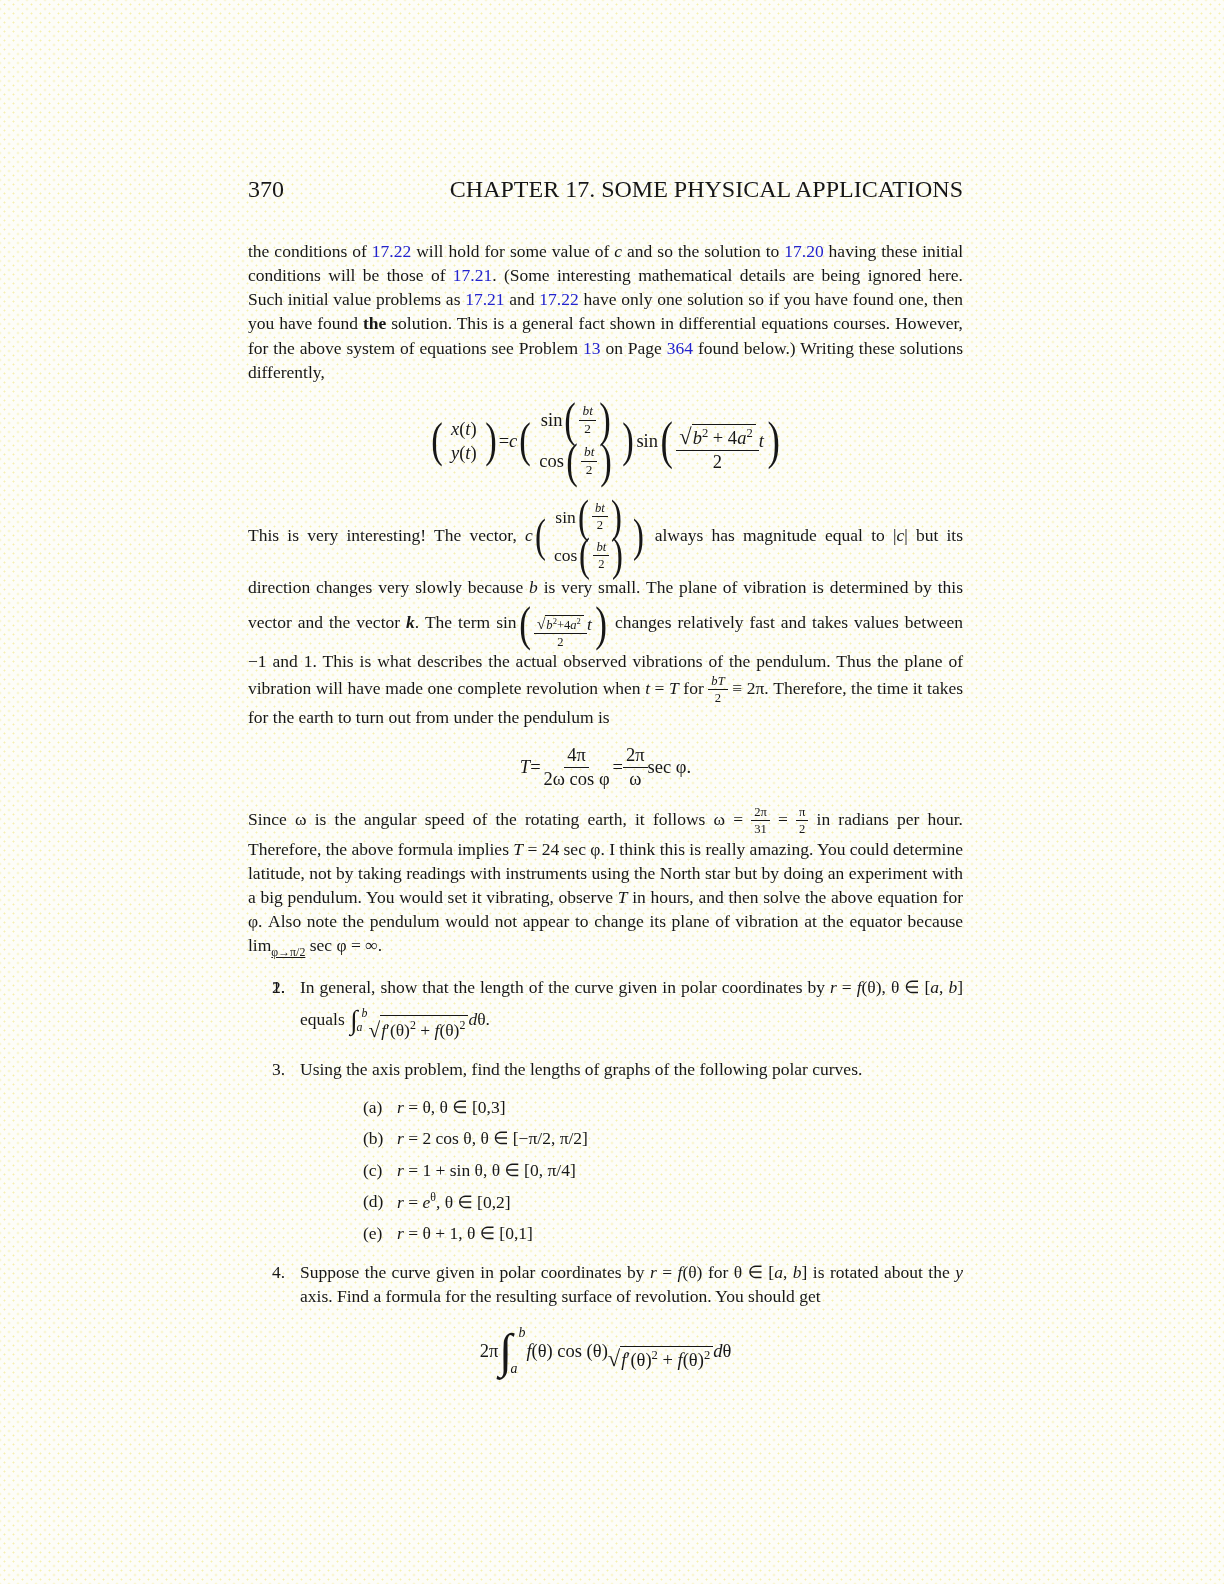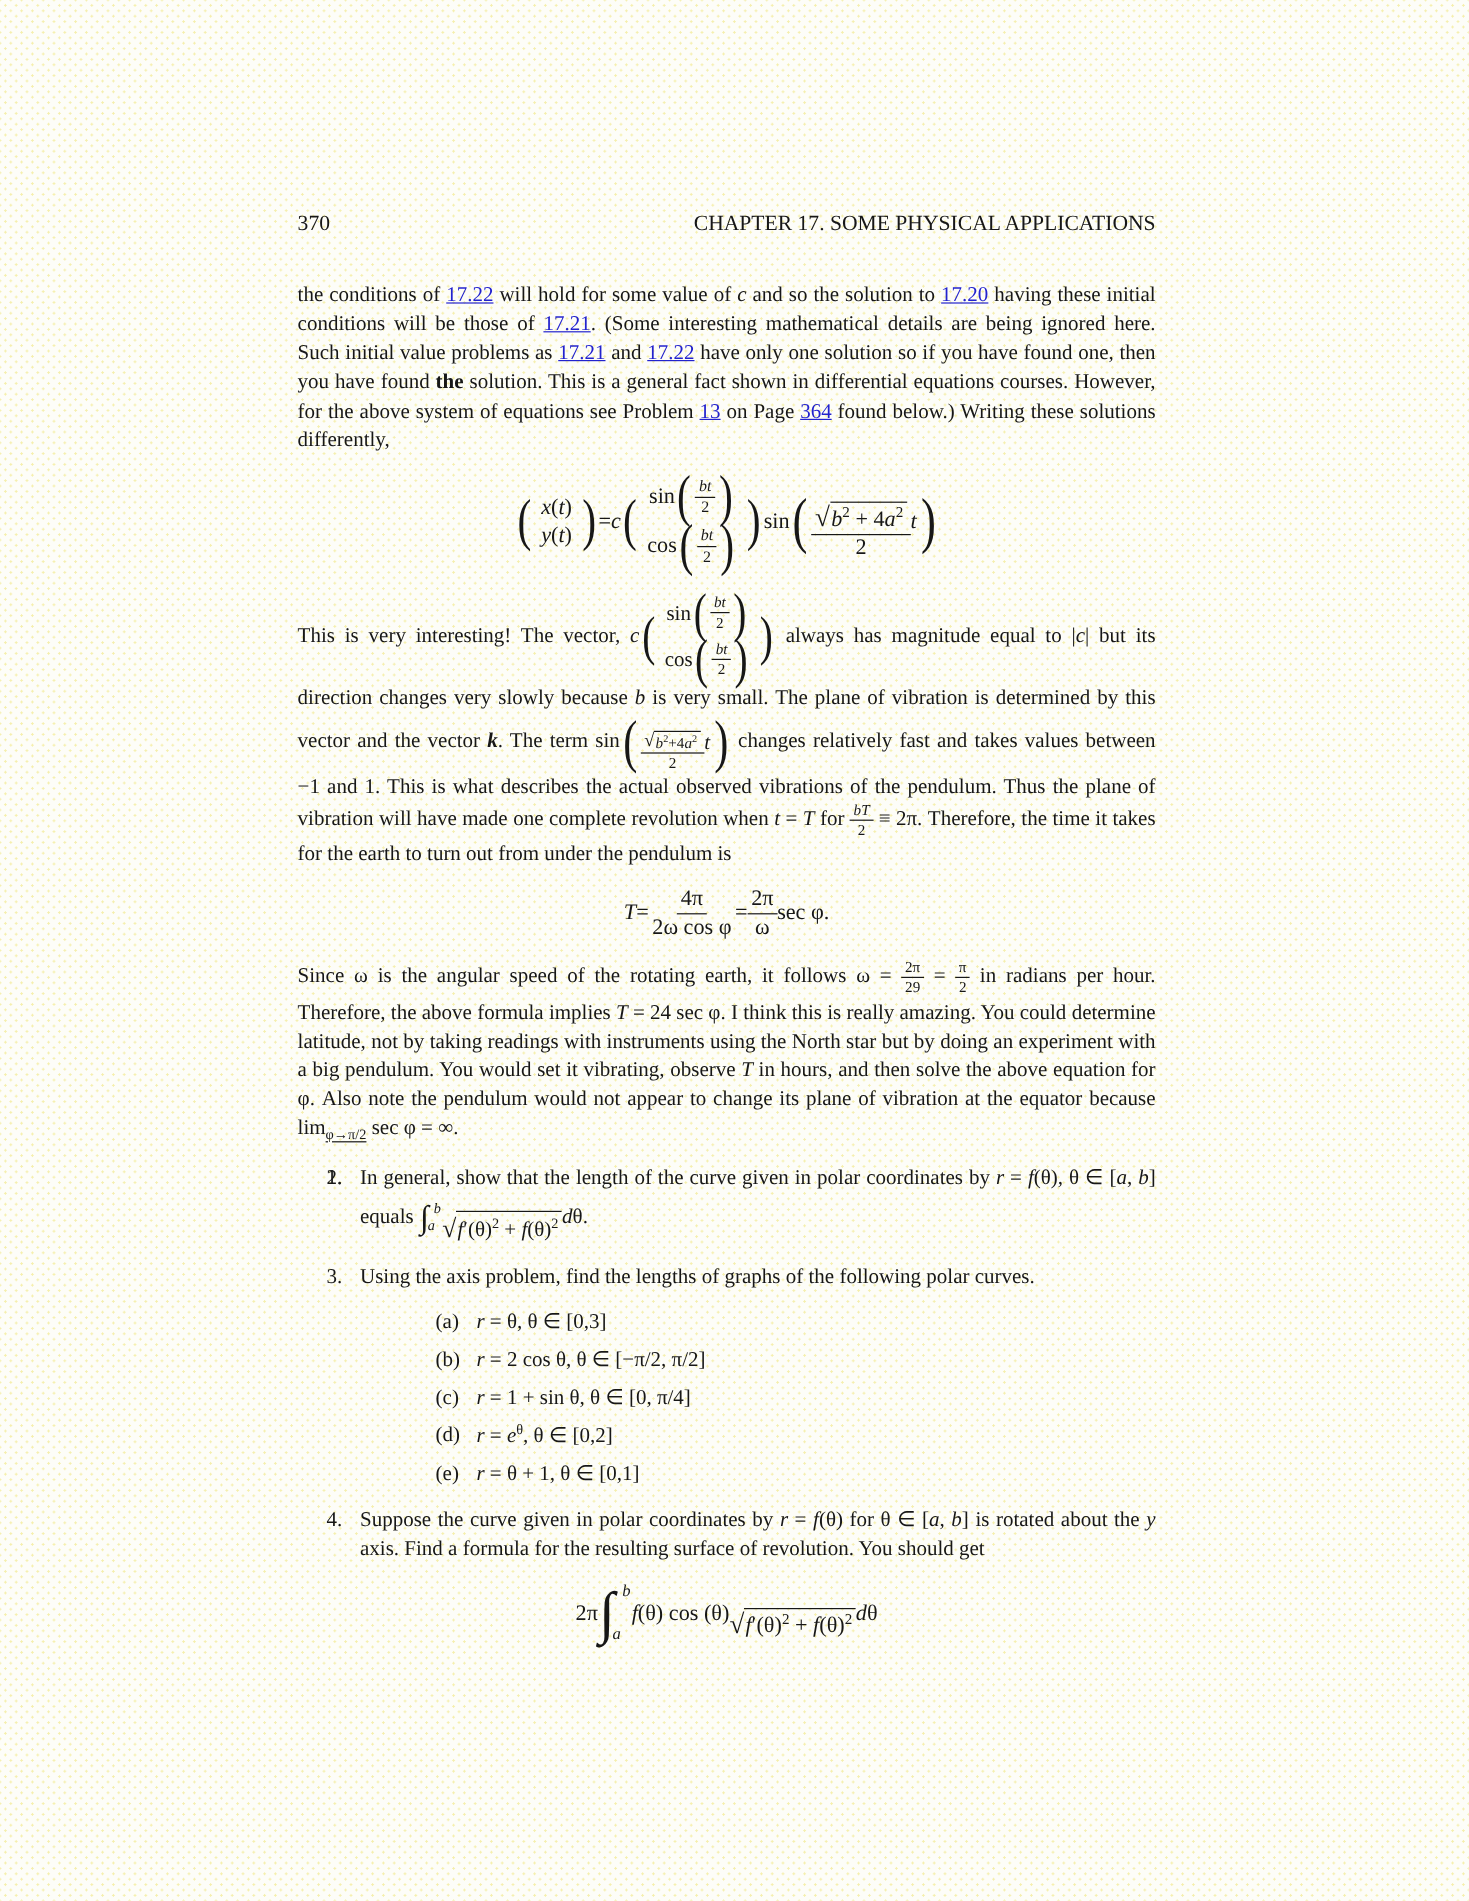--- a/index.html
+++ b/index.html
@@ -13,25 +13,25 @@
     font-family:"Liberation Serif", serif;
     background-color:var(--bg);
     background-image:
       radial-gradient(var(--dot) 0.9px, rgba(0,0,0,0) 1.1px),
       radial-gradient(var(--dot) 0.9px, rgba(0,0,0,0) 1.1px);
     background-size:9px 9px;
     background-position:0 0, 4.5px 4.5px;
   }
   .page{padding:176px 261px 0 248px;}
   .hdr{display:flex;justify-content:space-between;align-items:baseline;
-       font-size:18px;margin-bottom:36px;}
+       font-size:24px;margin-bottom:36px;}
   .para{font-size:17.5px;line-height:1.38;text-align:justify;margin:0;}
   .eq{display:flex;justify-content:center;align-items:center;
       font-size:18.5px;margin:16px 0;line-height:1.2;}
-  .lnk{color:var(--link);cursor:pointer;text-decoration:underline;}
+  .lnk{color:var(--link);cursor:pointer;}
   i{font-style:italic;}
   b.bi{font-style:italic;}
   sup{font-size:0.68em;}
   sub{font-size:0.68em;text-decoration:underline;}
   
   .frac{display:inline-flex;flex-direction:column;align-items:center;
         vertical-align:middle;line-height:1.12;text-align:center;}
   .frac .fn{display:block;padding:0 3px 1px;border-bottom:1.2px solid currentColor;}
   .frac .fd{display:block;padding:1px 3px 0;}
   .frac.sm{font-size:0.72em;}
@@ -180,21 +180,21 @@
         </span> ≡ 2π. Therefore, the time it takes for the earth to turn out from under the pendulum is</p>
       <div class="eq"><i>T</i> = <span class="frac">
           <span class="fn">4π</span>
           <span class="fd">2ω cos φ</span>
         </span> = <span class="frac">
           <span class="fn">2π</span>
           <span class="fd">ω</span>
         </span> sec φ.</div>
       <p class="para">Since ω is the angular speed of the rotating earth, it follows ω = <span class="frac sm">
           <span class="fn">2π</span>
-          <span class="fd">29</span>
+          <span class="fd">31</span>
         </span> = <span class="frac sm">
           <span class="fn">π</span>
           <span class="fd">2</span>
         </span> in radians per hour.  Therefore, the above formula implies <i>T</i> = 24 sec φ.  I think this is really amazing. You could determine latitude, not by taking readings with instruments using the North star but by doing an experiment with a big pendulum. You would set it vibrating, observe <i>T</i> in hours, and then solve the above equation for φ. Also note the pendulum would not appear to change its plane of vibration at the equator because lim<sub>φ→π/2</sub> sec φ = ∞.</p>
       <ol class="exl">
         <li><span class="num">1.</span></li>
         <li><span class="num">2.</span><span>In general, show that the length of the curve given in polar coordinates by <i>r</i> = <i>f</i>(θ), θ ∈ [<i>a</i>, <i>b</i>] equals <span class="int">
               <span class="isign">∫</span>
               <span class="ilims">
                 <i class="ihi">b</i>

